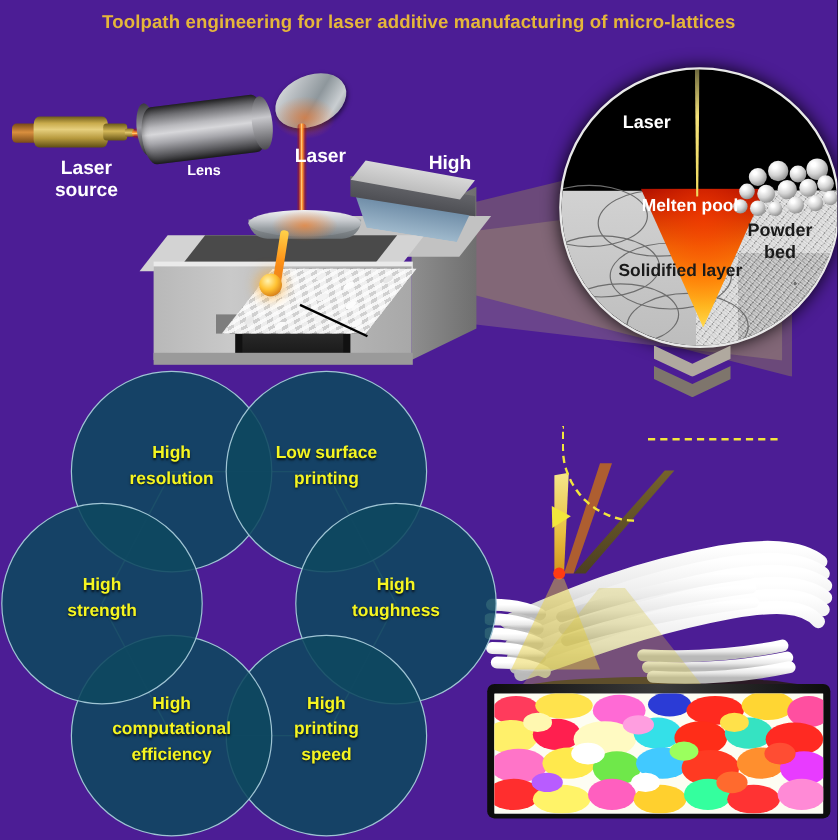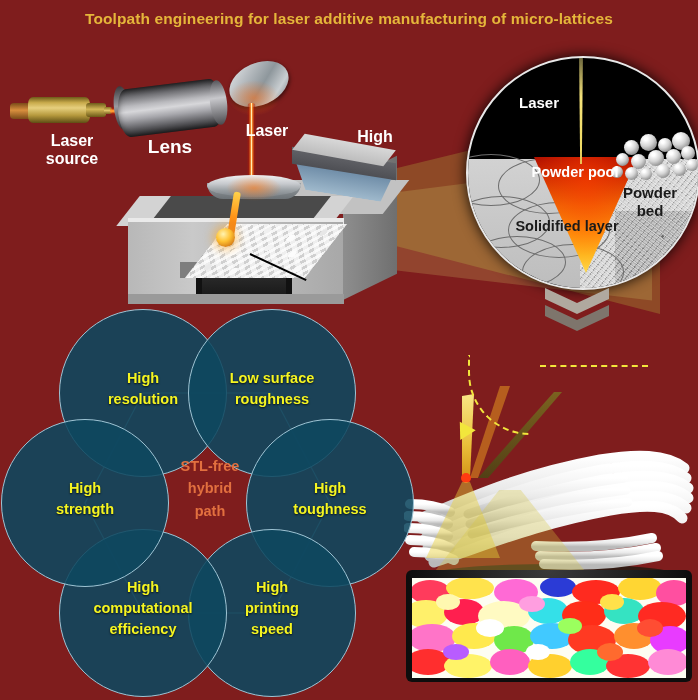--- a/index.html
+++ b/index.html
@@ -7,21 +7,21 @@
     padding: 0;
     background: #000;
   }
   body {
     font-family: "Liberation Sans", sans-serif;
   }
   #figure {
     position: relative;
     width: 698px;
     height: 700px;
-    background: #7f1d1d;
+    background: #4c1d95;
     overflow: hidden;
   }
   .abs { position: absolute; }
   .lbl {
     position: absolute;
     color: #ffffff;
     font-weight: bold;
     line-height: 1.15;
     text-align: center;
     white-space: pre-line;
@@ -390,21 +390,21 @@
     font-size: 14.5px;
     font-weight: bold;
     line-height: 1.55;
     white-space: pre-line;
     z-index: 6;
   }
   #hexlines { left: 0; top: 318px; }
 
   
   #lb-laser-source { left: 22px; top: 132px; width: 100px; font-size: 16px; }
-  #lb-lens         { left: 130px; top: 136px; width: 80px; font-size: 19px; }
+  #lb-lens         { left: 130px; top: 136px; width: 80px; font-size: 12px; }
   #lb-laser        { left: 232px; top: 122px; width: 70px; font-size: 16px; }
   #lb-rake         { left: 340px; top: 128px; width: 70px; font-size: 16px; }
   #lb-micro {
     left: 196px; top: 278px; width: 150px; font-size: 13.5px;
     color: #fff; z-index: 7;
   }
   #micro-pointer {
     left: 250px; top: 253px; width: 62px; height: 0;
     border-top: 2.2px solid #000;
     transform: rotate(25deg);
@@ -507,21 +507,21 @@
     <div class="sphere" style="left:198px; top:91px;  width:15px; height:15px;"></div>
     <div class="sphere" style="left:213px; top:88px;  width:14px; height:14px;"></div>
     <div class="sphere" style="left:143px; top:108px; width:12px; height:12px;"></div>
     <div class="sphere" style="left:157px; top:109px; width:13px; height:13px;"></div>
     <div class="sphere" style="left:172px; top:110px; width:12px; height:12px;"></div>
     <div class="sphere" style="left:188px; top:106px; width:14px; height:14px;"></div>
     <div class="sphere" style="left:205px; top:105px; width:13px; height:13px;"></div>
     <div class="sphere" style="left:218px; top:101px; width:12px; height:12px;"></div>
 
     <div class="ilabel" id="il-laser">Laser</div>
-    <div class="ilabel" id="il-melt">Powder pool</div>
+    <div class="ilabel" id="il-melt">Melten pool</div>
     <div class="ilabel" id="il-powder">Powder
 bed</div>
     <div class="ilabel" id="il-solid">Solidified layer</div>
   </div>
 
   <div class="chev" id="chev1"></div>
   <div class="chev" id="chev2"></div>
 
   <svg class="abs" id="part" viewBox="0 0 290 205">
     <defs>
@@ -634,30 +634,27 @@
     <div class="vcircle" style="left:59px;  top:-9px;"></div>
     <div class="vcircle" style="left:188px; top:-9px;"></div>
     <div class="vcircle" style="left:246px; top:101px;"></div>
     <div class="vcircle" style="left:188px; top:211px;"></div>
     <div class="vcircle" style="left:59px;  top:211px;"></div>
     <div class="vcircle" style="left:1px;   top:101px;"></div>
 
     <div class="vlabel" style="left:58px;  top:50px;">High
 resolution</div>
     <div class="vlabel" style="left:187px; top:50px;">Low surface
-roughness</div>
+printing</div>
     <div class="vlabel" style="left:245px; top:160px;">High
 toughness</div>
     <div class="vlabel" style="left:187px; top:259px;">High
 printing
 speed</div>
     <div class="vlabel" style="left:58px;  top:259px;">High
 computational
 efficiency</div>
     <div class="vlabel" style="left:0px;   top:160px;">High
 strength</div>
   </div>
 
-  <div id="venn-center">STL-free
-hybrid
-path</div>
 
 </div>
 
 </body></html>

